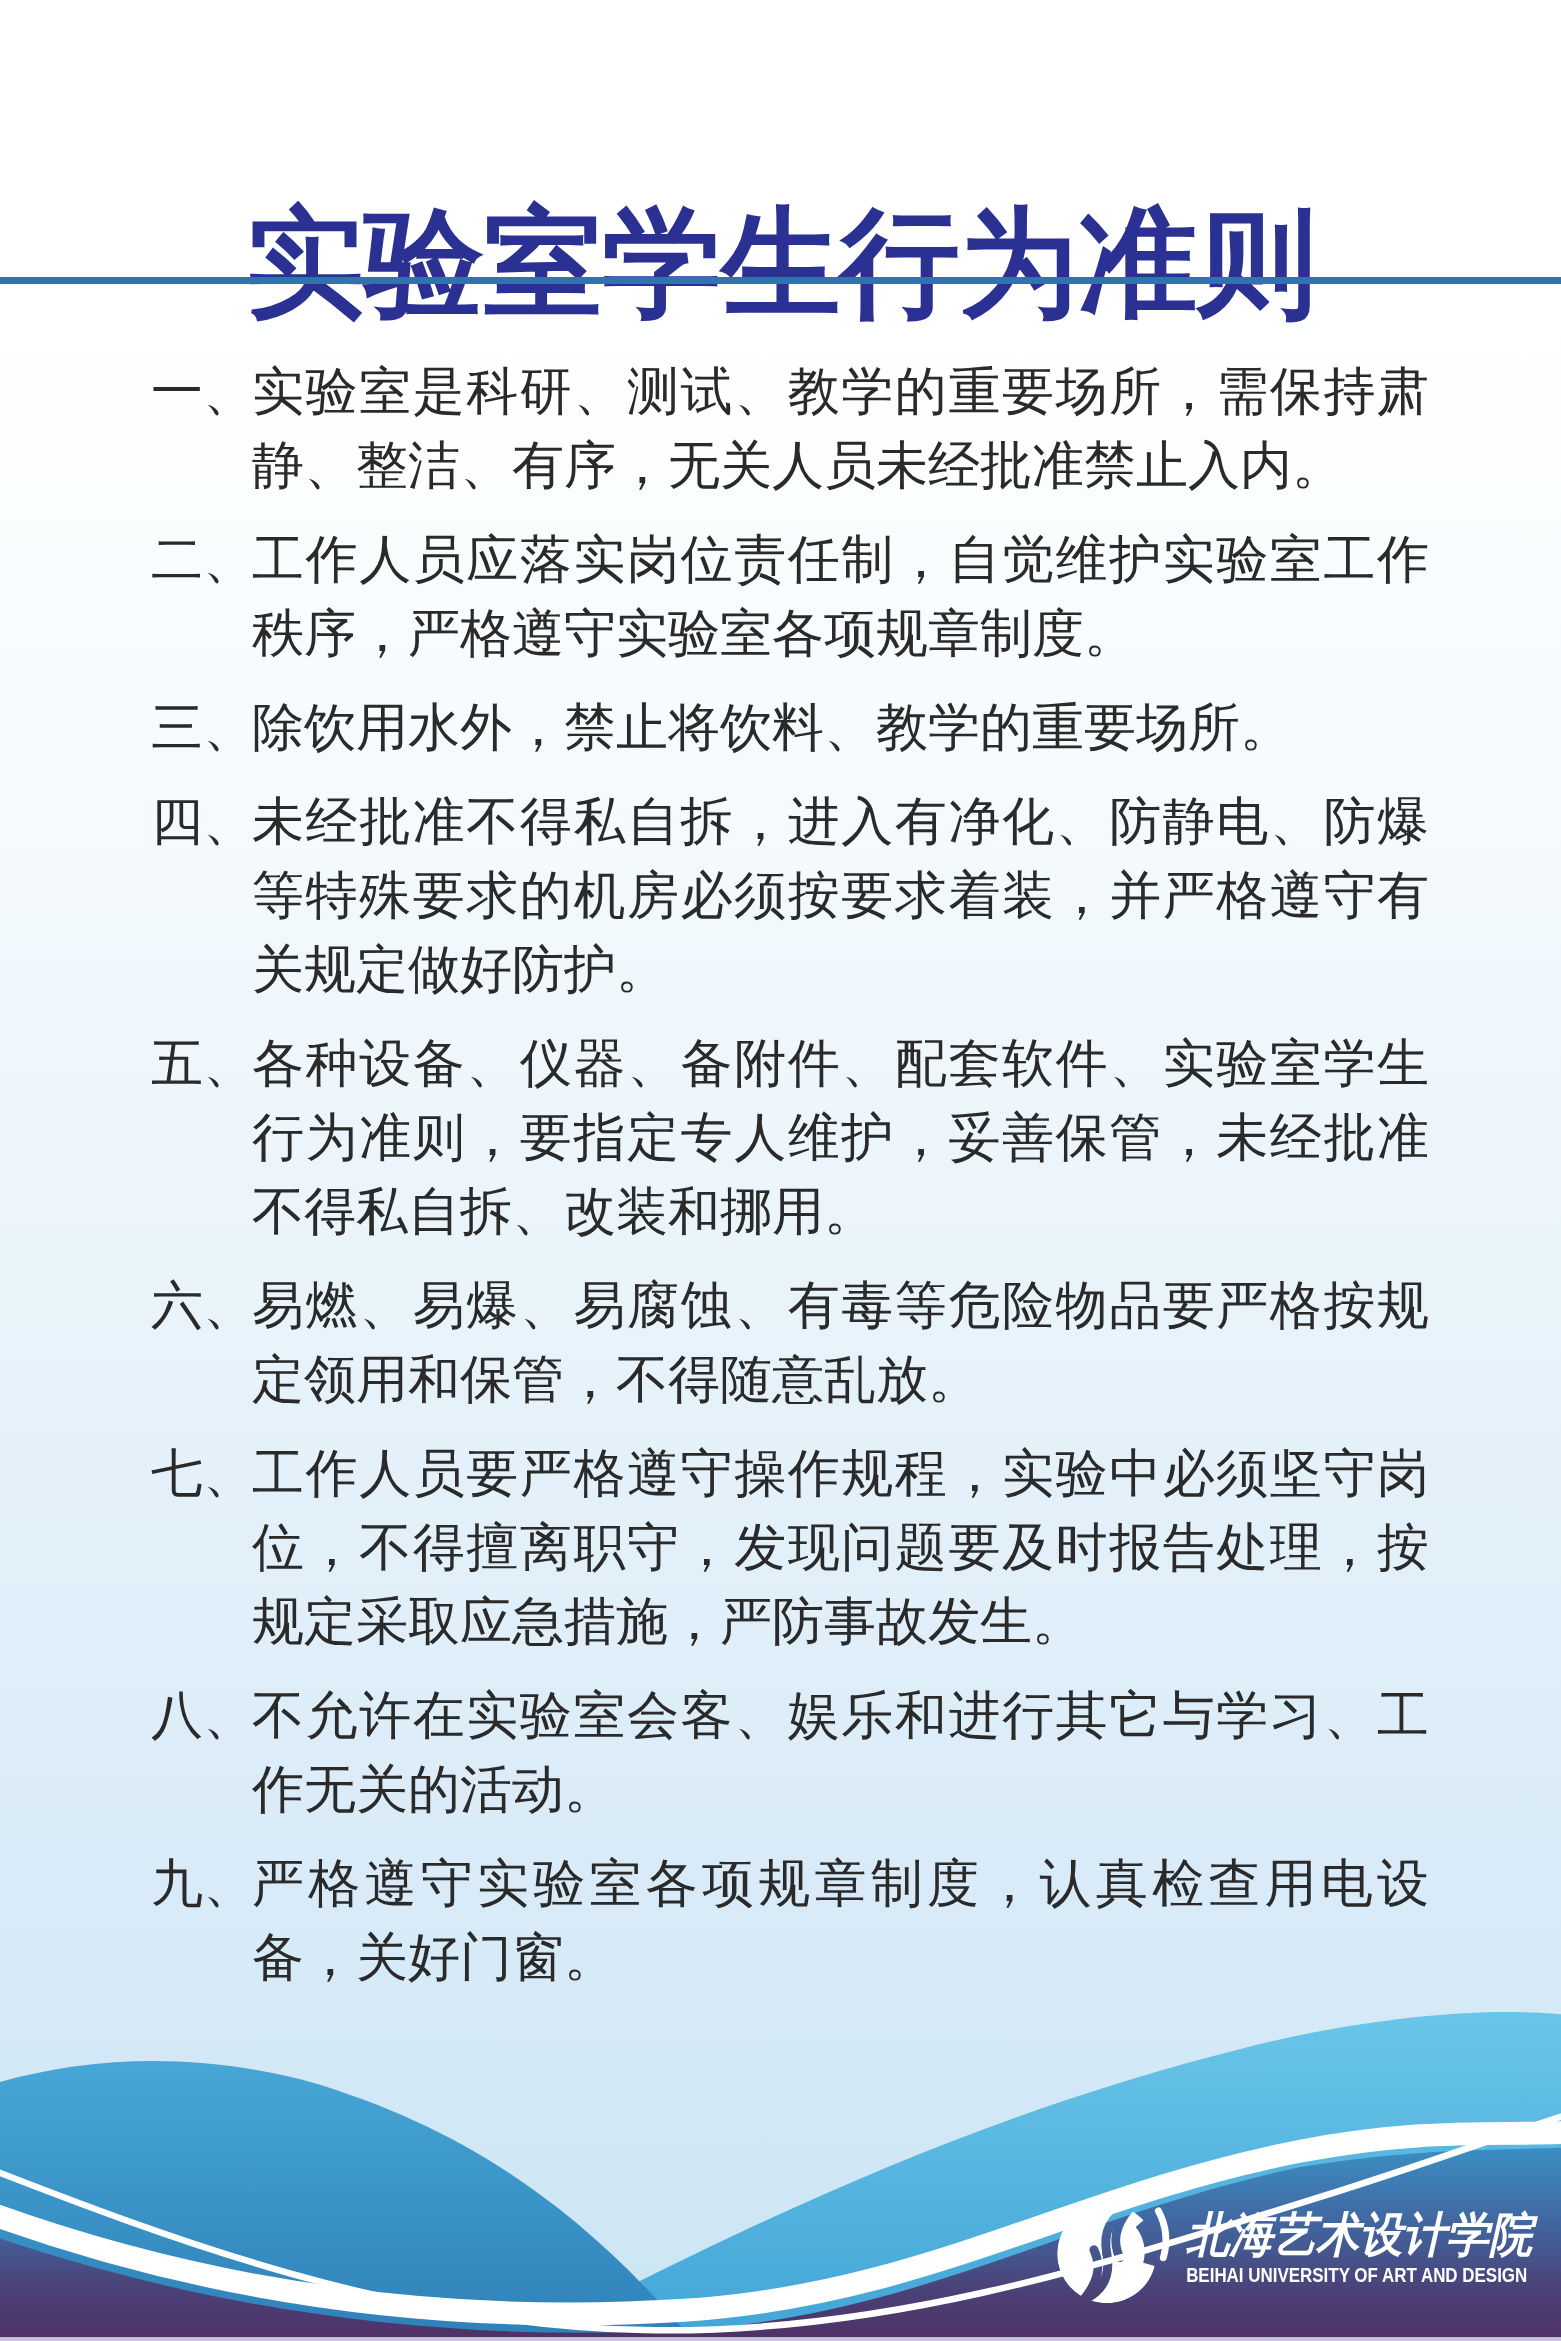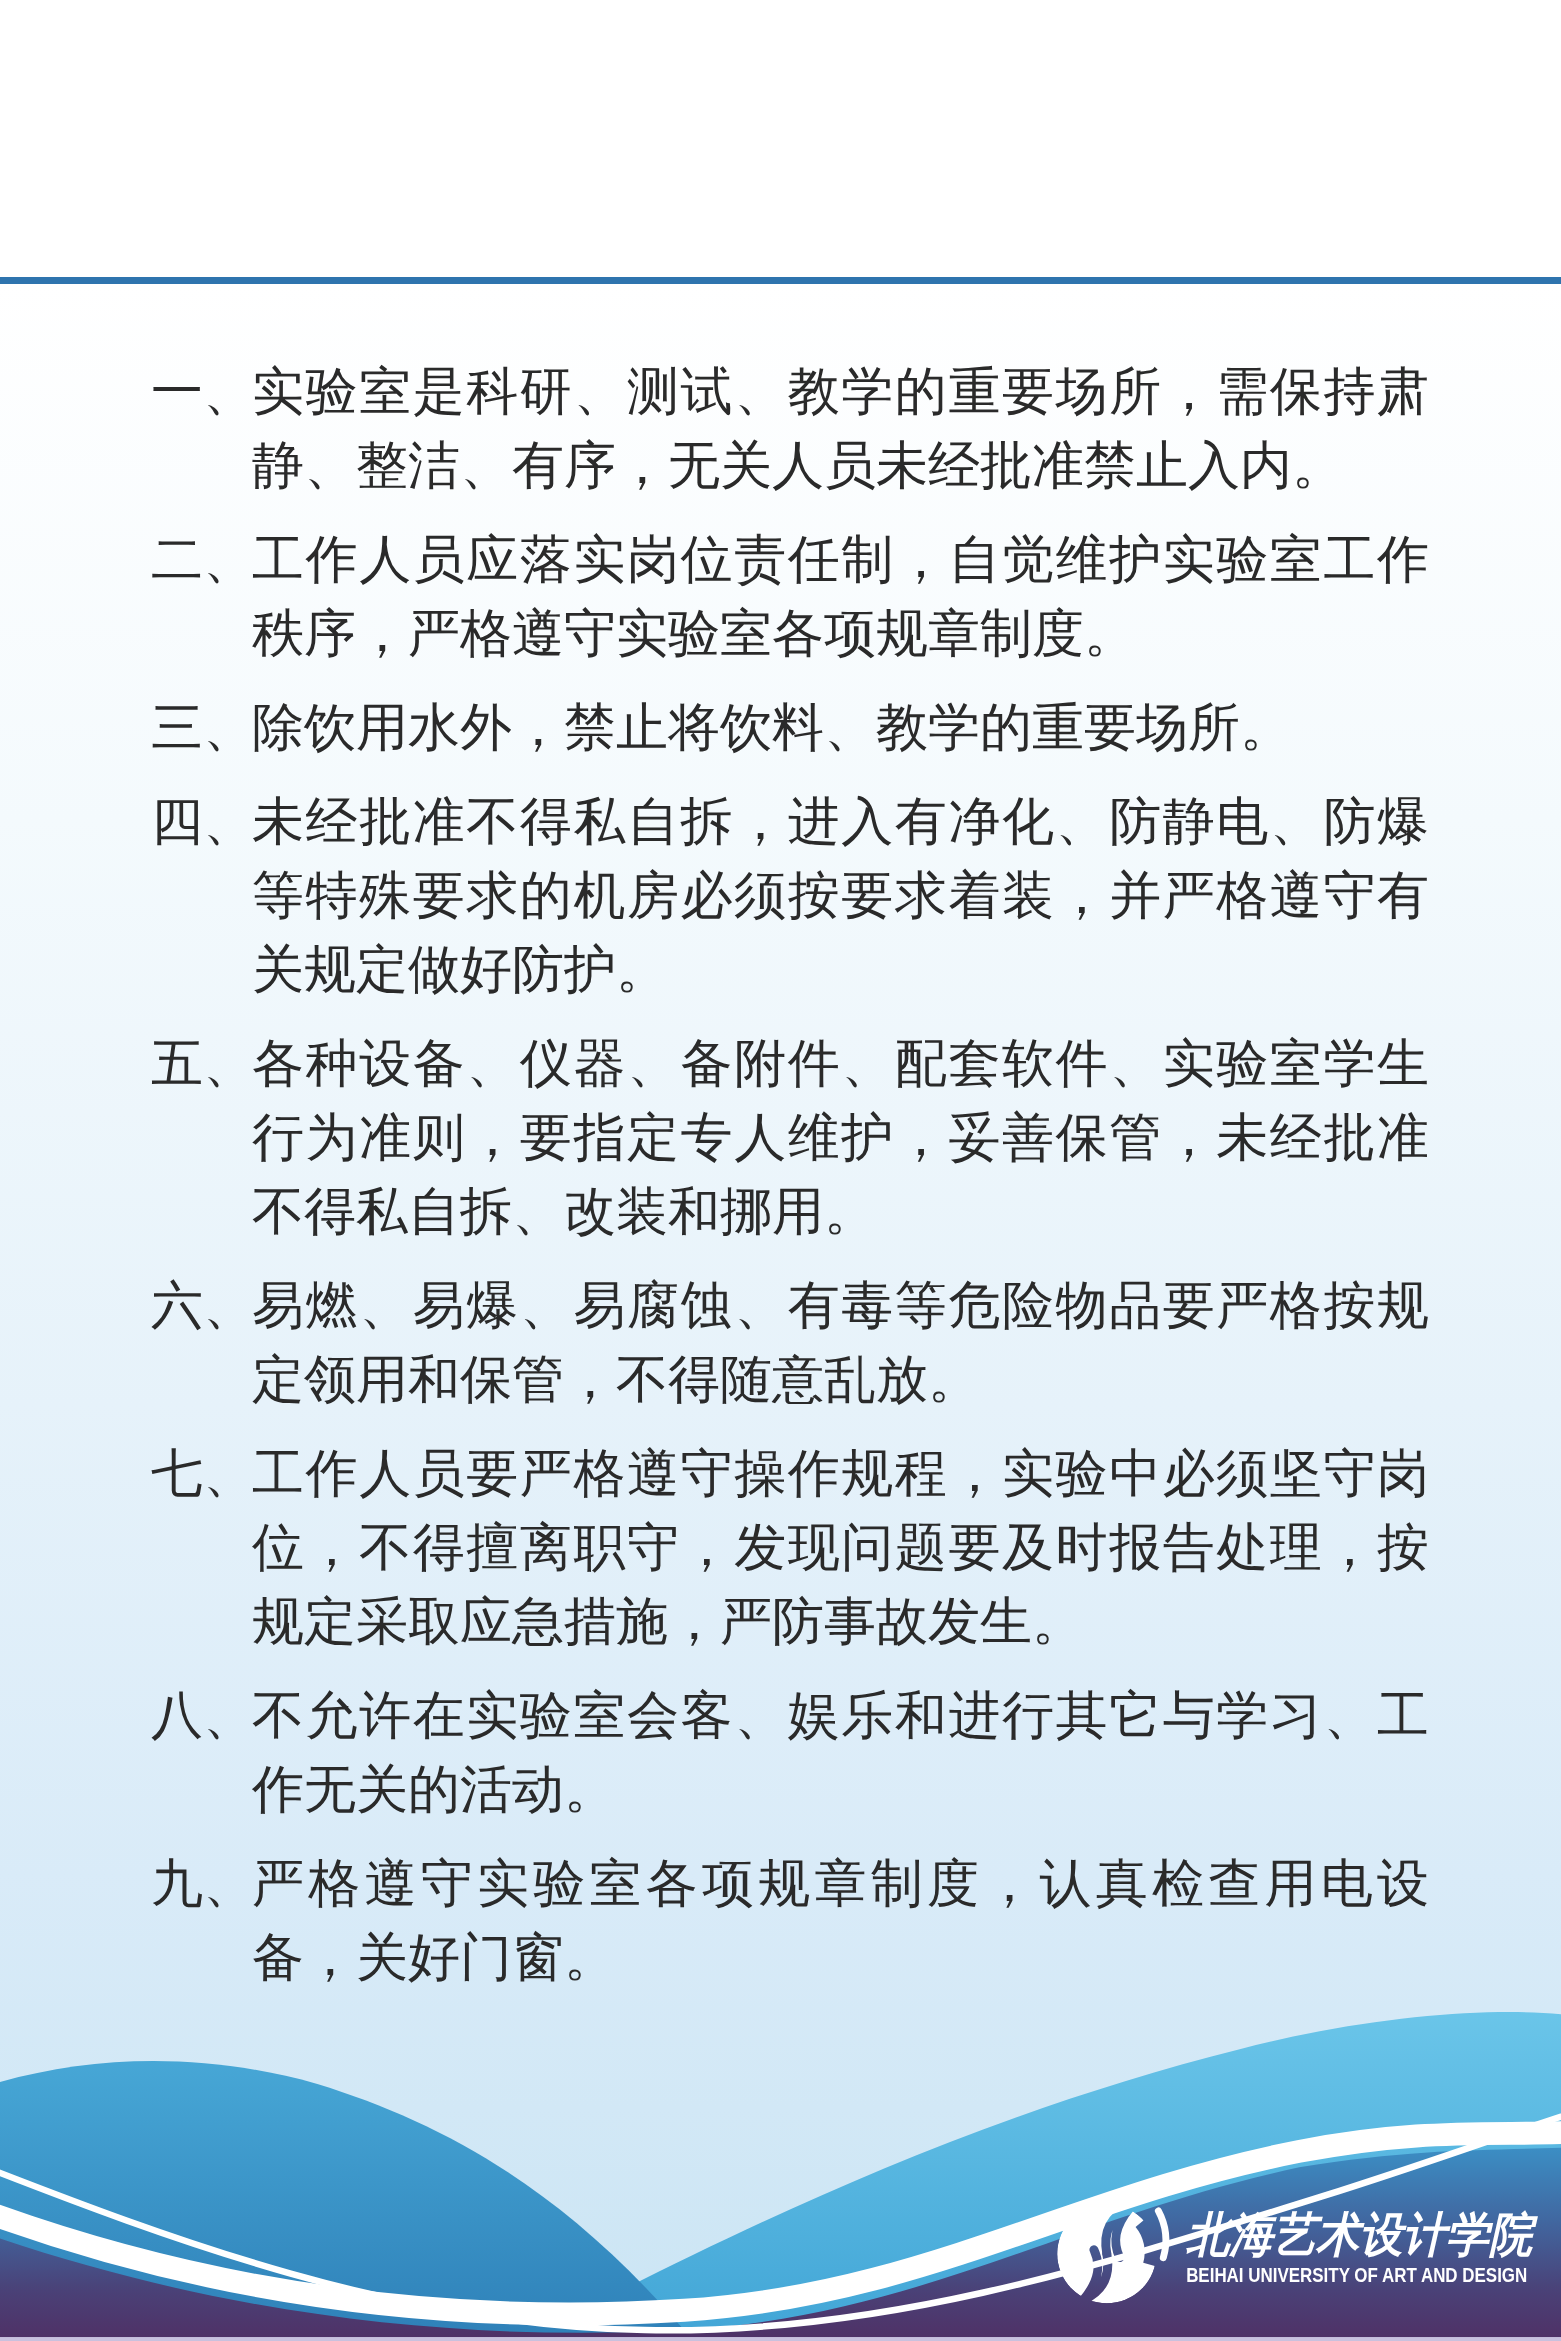--- a/index.html
+++ b/index.html
@@ -66,20 +66,21 @@
   .logo-en{
     font-family:"Liberation Sans","DejaVu Sans",sans-serif;
     font-weight:700;
   }
 </style>
 </head>
 <body>
 
 <div class="poster">
 
+  <h1 class="title">实验室学生行为准则</h1>
 
   <div class="divider"></div>
 
   <div class="rules">
     <div class="rule">
       <span class="num">一、</span>
       <span class="txt">实验室是科研、测试、教学的重要场所，需保持肃静、整洁、有序，无关人员未经批准禁止入内。</span>
     </div>
 
     <div class="rule">

